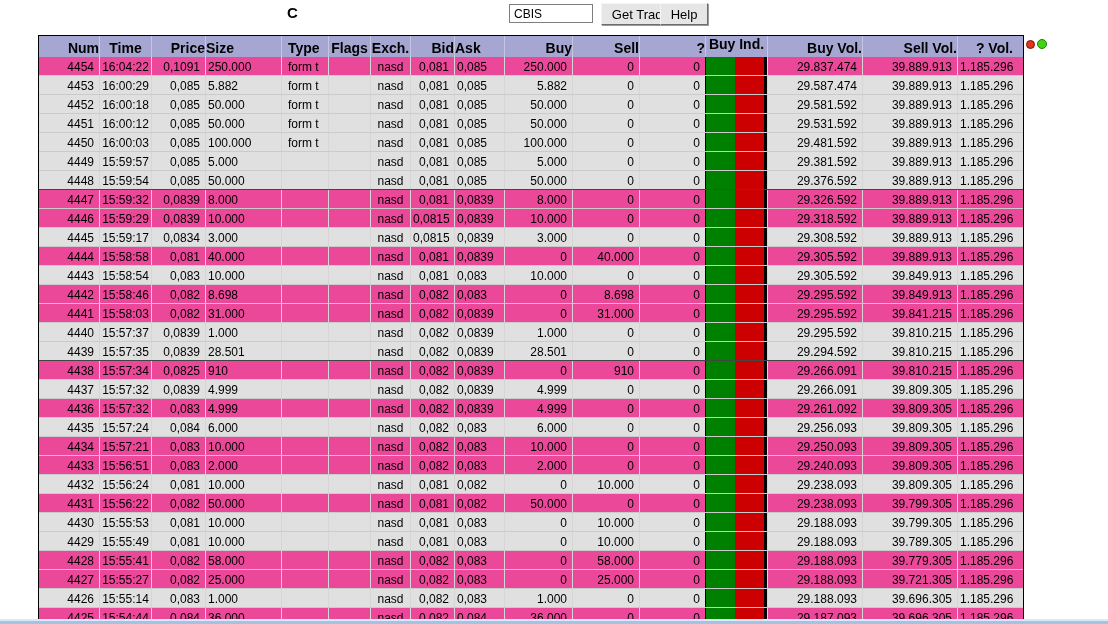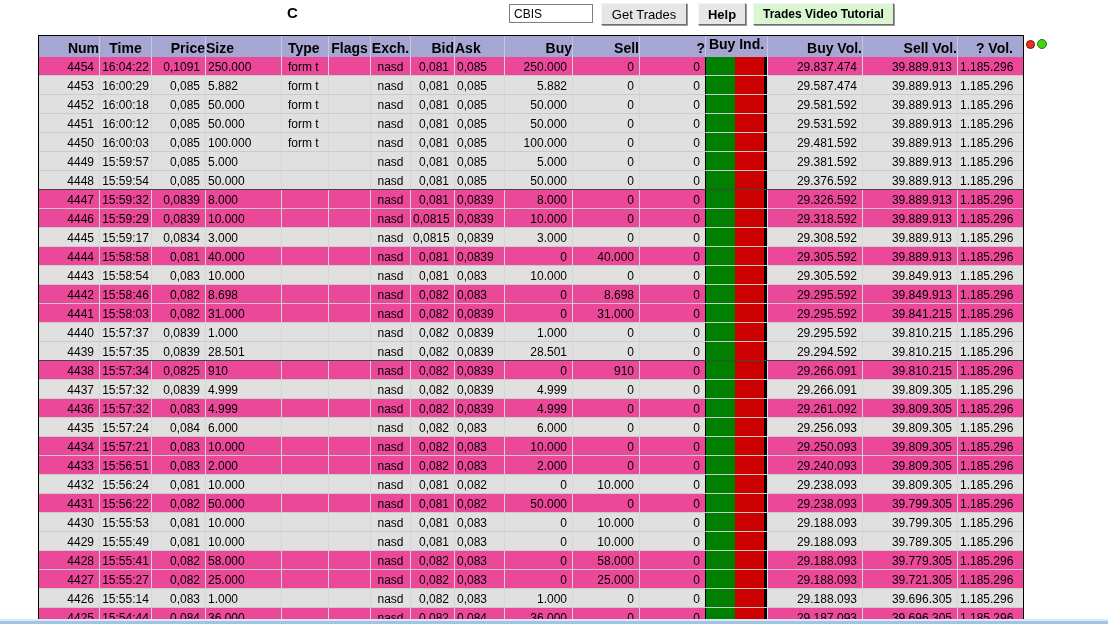--- a/index.html
+++ b/index.html
@@ -19,21 +19,21 @@
     position:absolute;left:509px;top:4px;width:84px;height:19px;box-sizing:border-box;
     border:1px solid #7f7f7f;font-family:"Liberation Sans",sans-serif;font-size:12px;padding:1px 4px;
   }
   .btn{
     position:absolute;top:3px;height:22px;box-sizing:border-box;
     background:#e6e6e6;border:1px solid;border-color:#f5f5f5 #6e6e6e #6e6e6e #f5f5f5;
     box-shadow:1px 1px 0 #9a9a9a;
     font-family:"Liberation Sans",sans-serif;font-size:13px;padding:0 8px;cursor:pointer;
   }
   .btn-get{left:601px;width:86px;}
-  .btn-help{left:698px;width:48px;font-weight:bold;}
+  .btn-help{left:660px;width:48px;}
   .btn-tutorial{left:753px;width:141px;font-weight:bold;font-size:12px;}
   
   .trades-table{
     position:absolute;top:35px;left:38px;width:986px;
     border:1px solid #000;box-sizing:border-box;background:#fff;
   }
   .hrow{display:flex;height:21px;}
   .hcell{
     box-sizing:border-box;flex:none;font-size:14px;font-weight:bold;text-align:center;
     padding-top:4px;border-left:1px solid #c6c6e2;overflow:hidden;white-space:nowrap;
@@ -79,21 +79,20 @@
   }
 </style>
 </head>
 <body>
 
 <div class="toolbar">
   <span class="c-label">C</span>
   <input class="symbol-input" type="text" value="CBIS" style="">
   <button class="btn btn-get">Get Trades</button>
   <button class="btn btn-help">Help</button>
-  <button class="btn btn-tutorial" style="background: rgb(217, 246, 209);">Trades Video Tutorial</button>
 </div>
 
 <div class="trades-table">
   <div class="hrow" style="background: rgb(166, 166, 210);">
       <div class="hcell col-num">Num</div>
       <div class="hcell col-time">Time</div>
       <div class="hcell col-price">Price</div>
       <div class="hcell col-size">Size</div>
       <div class="hcell col-type">Type</div>
       <div class="hcell col-flags">Flags</div>

